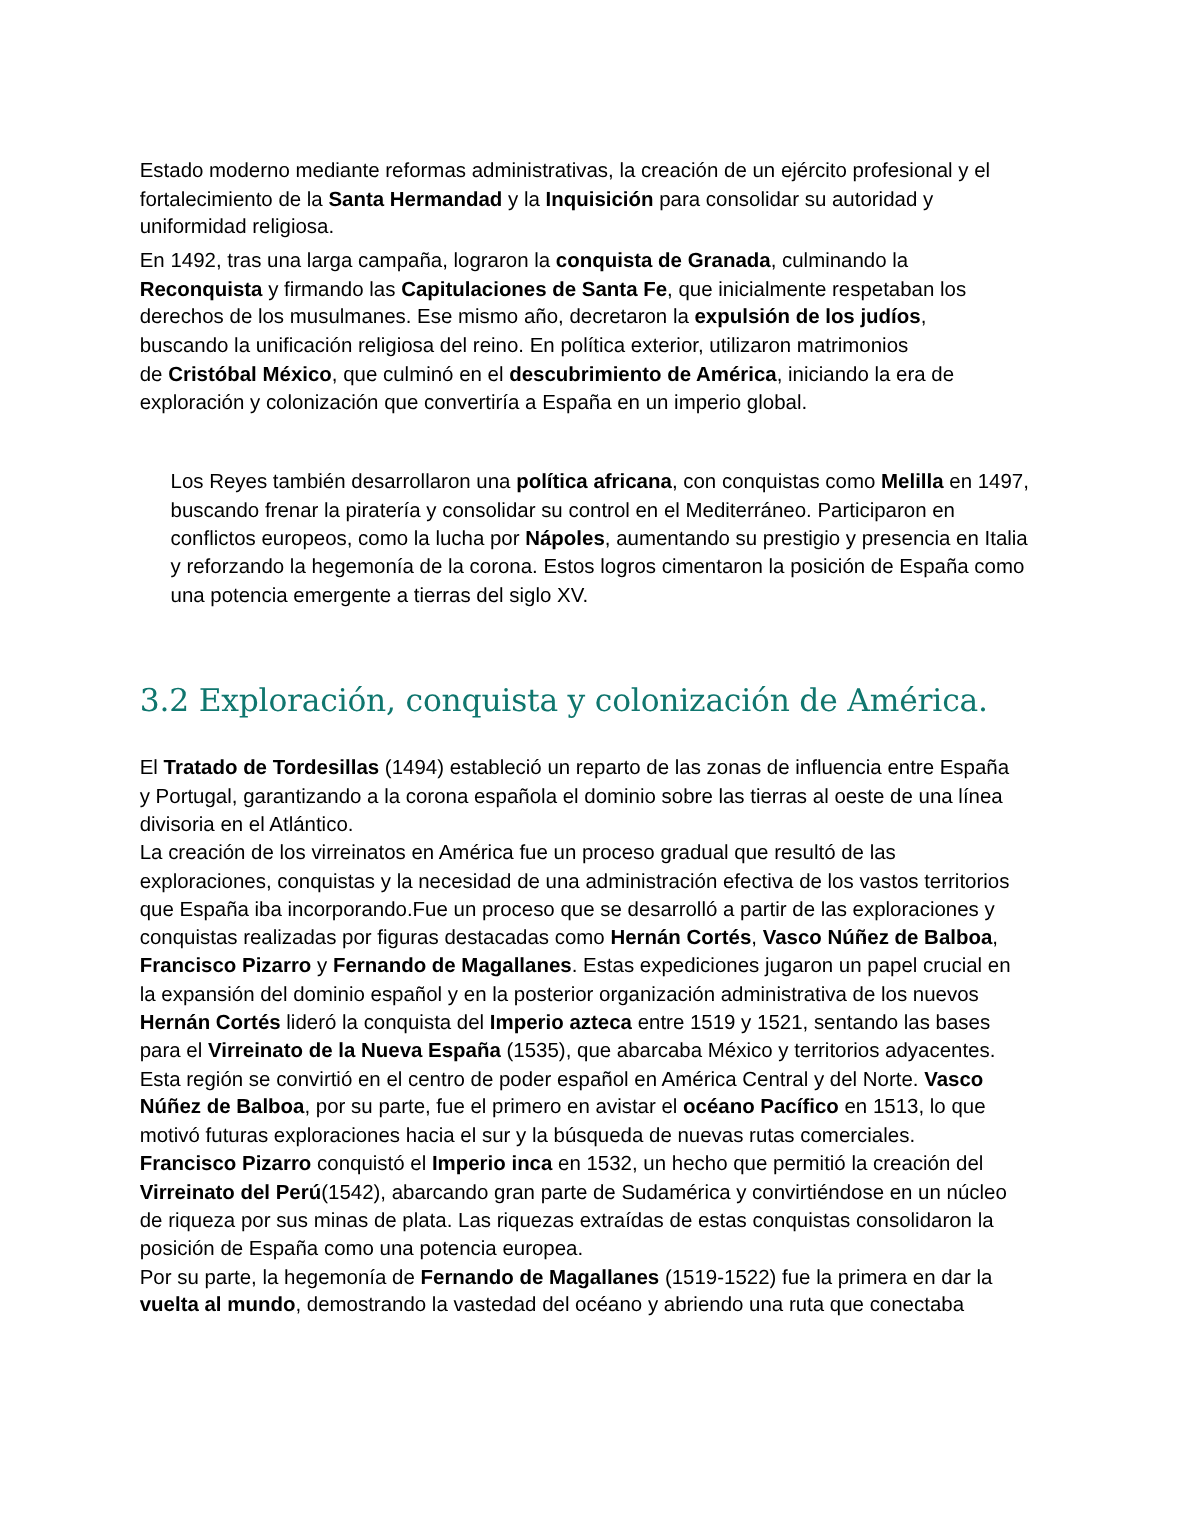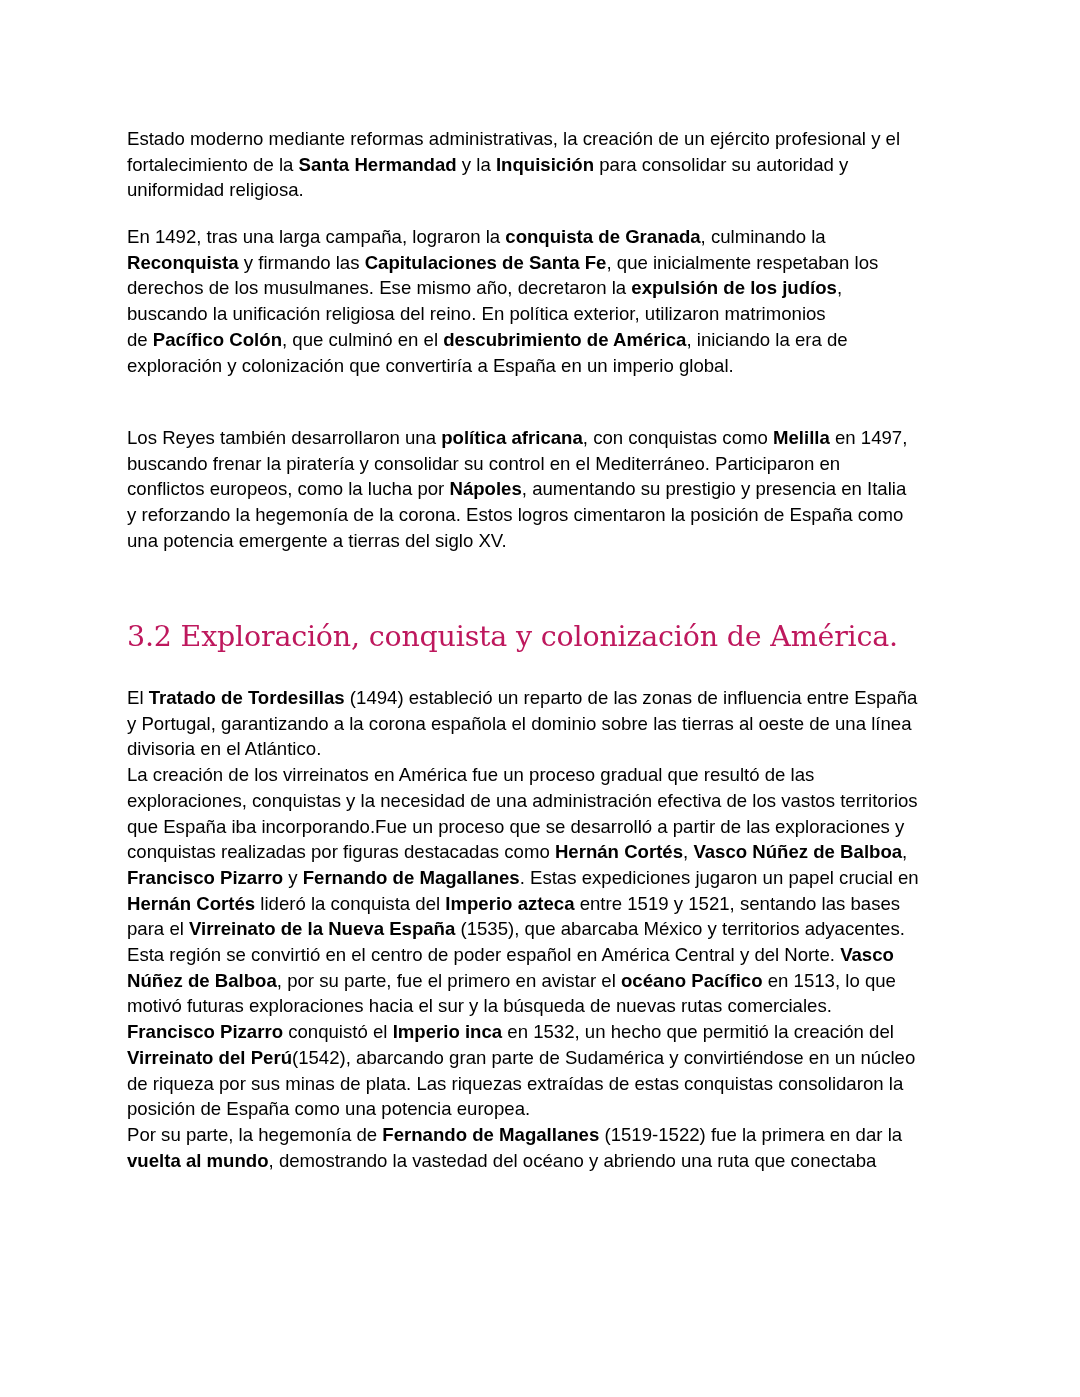--- a/index.html
+++ b/index.html
@@ -1,60 +1,61 @@
 <!DOCTYPE html>
 <html><head>
   <meta charset="utf-8">
   <style>
     html, body { margin: 0; padding: 0; background: #ffffff; }
     body { width: 1080px; height: 1397px; position: relative; overflow: hidden; }
     .page { position: absolute; left: 127px; top: 126px; width: 840px; }
     .para { font-family: "Liberation Sans", sans-serif; font-size: 18.6px; line-height: 25.7px; color: #000; margin: 0; }
     .line { display: block; white-space: nowrap; }
     b { font-weight: bold; }
-    .p1 { position: absolute; top: 0; }
+    .p1 { position: absolute; top: 16px; }
     .p2 { position: absolute; top: 98px; }
-    .p3 { position: absolute; top: 299px; }
-    .heading { position: absolute; top: 494px; margin: 0; font-family: "DejaVu Serif", "Liberation Serif", serif; font-weight: normal; font-size: 28.5px; color: #be185d; white-space: nowrap; letter-spacing: -0.2px; }
+    .p3 { position: absolute; top: 299px; margin-left: 28px; }
+    .heading { position: absolute; top: 494px; margin: 0; font-family: "DejaVu Serif", "Liberation Serif", serif; font-weight: normal; font-size: 28.5px; color: #0f766e; white-space: nowrap; letter-spacing: -0.2px; }
     .p4 { position: absolute; top: 559px; }
   </style>
 </head>
 <body>
 
 <div class="page">
   <div class="para p1">
       <span class="line"><span>Estado moderno mediante reformas administrativas, la creación de un ejército profesional y el</span></span>
       <span class="line"><span>fortalecimiento de la </span><b>Santa Hermandad</b><span> y la </span><b>Inquisición</b><span> para consolidar su autoridad y</span></span>
       <span class="line"><span>uniformidad religiosa.</span></span>
     </div>
   <div class="para p2">
       <span class="line"><span>En 1492, tras una larga campaña, lograron la </span><b>conquista de Granada</b><span>, culminando la</span></span>
       <span class="line"><b>Reconquista</b><span> y firmando las </span><b>Capitulaciones de Santa Fe</b><span>, que inicialmente respetaban los</span></span>
       <span class="line"><span>derechos de los musulmanes. Ese mismo año, decretaron la </span><b>expulsión de los judíos</b><span>,</span></span>
       <span class="line"><span>buscando la unificación religiosa del reino. En política exterior, utilizaron matrimonios</span></span>
-      <span class="line"><span>de </span><b>Pacífico Colón</b><span>, que culminó en el </span><b>descubrimiento de América</b><span>, iniciando la era de</span></span>
+      <span class="line"><span>de </span><b>Cristóbal México</b><span>, que culminó en el </span><b>descubrimiento de América</b><span>, iniciando la era de</span></span>
       <span class="line"><span>exploración y colonización que convertiría a España en un imperio global.</span></span>
     </div>
   <div class="para p3">
       <span class="line"><span>Los Reyes también desarrollaron una </span><b>política africana</b><span>, con conquistas como </span><b>Melilla</b><span> en 1497,</span></span>
       <span class="line"><span>buscando frenar la piratería y consolidar su control en el Mediterráneo. Participaron en</span></span>
       <span class="line"><span>conflictos europeos, como la lucha por </span><b>Nápoles</b><span>, aumentando su prestigio y presencia en Italia</span></span>
       <span class="line"><span>y reforzando la hegemonía de la corona. Estos logros cimentaron la posición de España como</span></span>
       <span class="line"><span>una potencia emergente a tierras del siglo XV.</span></span>
     </div>
   <h2 class="heading">3.2 Exploración, conquista y colonización de América.</h2>
   <div class="para p4">
       <span class="line"><span>El </span><b>Tratado de Tordesillas</b><span> (1494) estableció un reparto de las zonas de influencia entre España</span></span>
       <span class="line"><span>y Portugal, garantizando a la corona española el dominio sobre las tierras al oeste de una línea</span></span>
       <span class="line"><span>divisoria en el Atlántico.</span></span>
       <span class="line"><span>La creación de los virreinatos en América fue un proceso gradual que resultó de las</span></span>
       <span class="line"><span>exploraciones, conquistas y la necesidad de una administración efectiva de los vastos territorios</span></span>
       <span class="line"><span>que España iba incorporando.Fue un proceso que se desarrolló a partir de las exploraciones y</span></span>
       <span class="line"><span>conquistas realizadas por figuras destacadas como </span><b>Hernán Cortés</b><span>, </span><b>Vasco Núñez de Balboa</b><span>,</span></span>
       <span class="line"><b>Francisco Pizarro</b><span> y </span><b>Fernando de Magallanes</b><span>. Estas expediciones jugaron un papel crucial en</span></span>
+      <span class="line"><span>la expansión del dominio español y en la posterior organización administrativa de los nuevos</span></span>
       <span class="line"><b>Hernán Cortés</b><span> lideró la conquista del </span><b>Imperio azteca</b><span> entre 1519 y 1521, sentando las bases</span></span>
       <span class="line"><span>para el </span><b>Virreinato de la Nueva España</b><span> (1535), que abarcaba México y territorios adyacentes.</span></span>
       <span class="line"><span>Esta región se convirtió en el centro de poder español en América Central y del Norte. </span><b>Vasco</b></span>
       <span class="line"><b>Núñez de Balboa</b><span>, por su parte, fue el primero en avistar el </span><b>océano Pacífico</b><span> en 1513, lo que</span></span>
       <span class="line"><span>motivó futuras exploraciones hacia el sur y la búsqueda de nuevas rutas comerciales.</span></span>
       <span class="line"><b>Francisco Pizarro</b><span> conquistó el </span><b>Imperio inca</b><span> en 1532, un hecho que permitió la creación del</span></span>
       <span class="line"><b>Virreinato del Perú</b><span>(1542), abarcando gran parte de Sudamérica y convirtiéndose en un núcleo</span></span>
       <span class="line"><span>de riqueza por sus minas de plata. Las riquezas extraídas de estas conquistas consolidaron la</span></span>
       <span class="line"><span>posición de España como una potencia europea.</span></span>
       <span class="line"><span>Por su parte, la hegemonía de </span><b>Fernando de Magallanes</b><span> (1519-1522) fue la primera en dar la</span></span>

